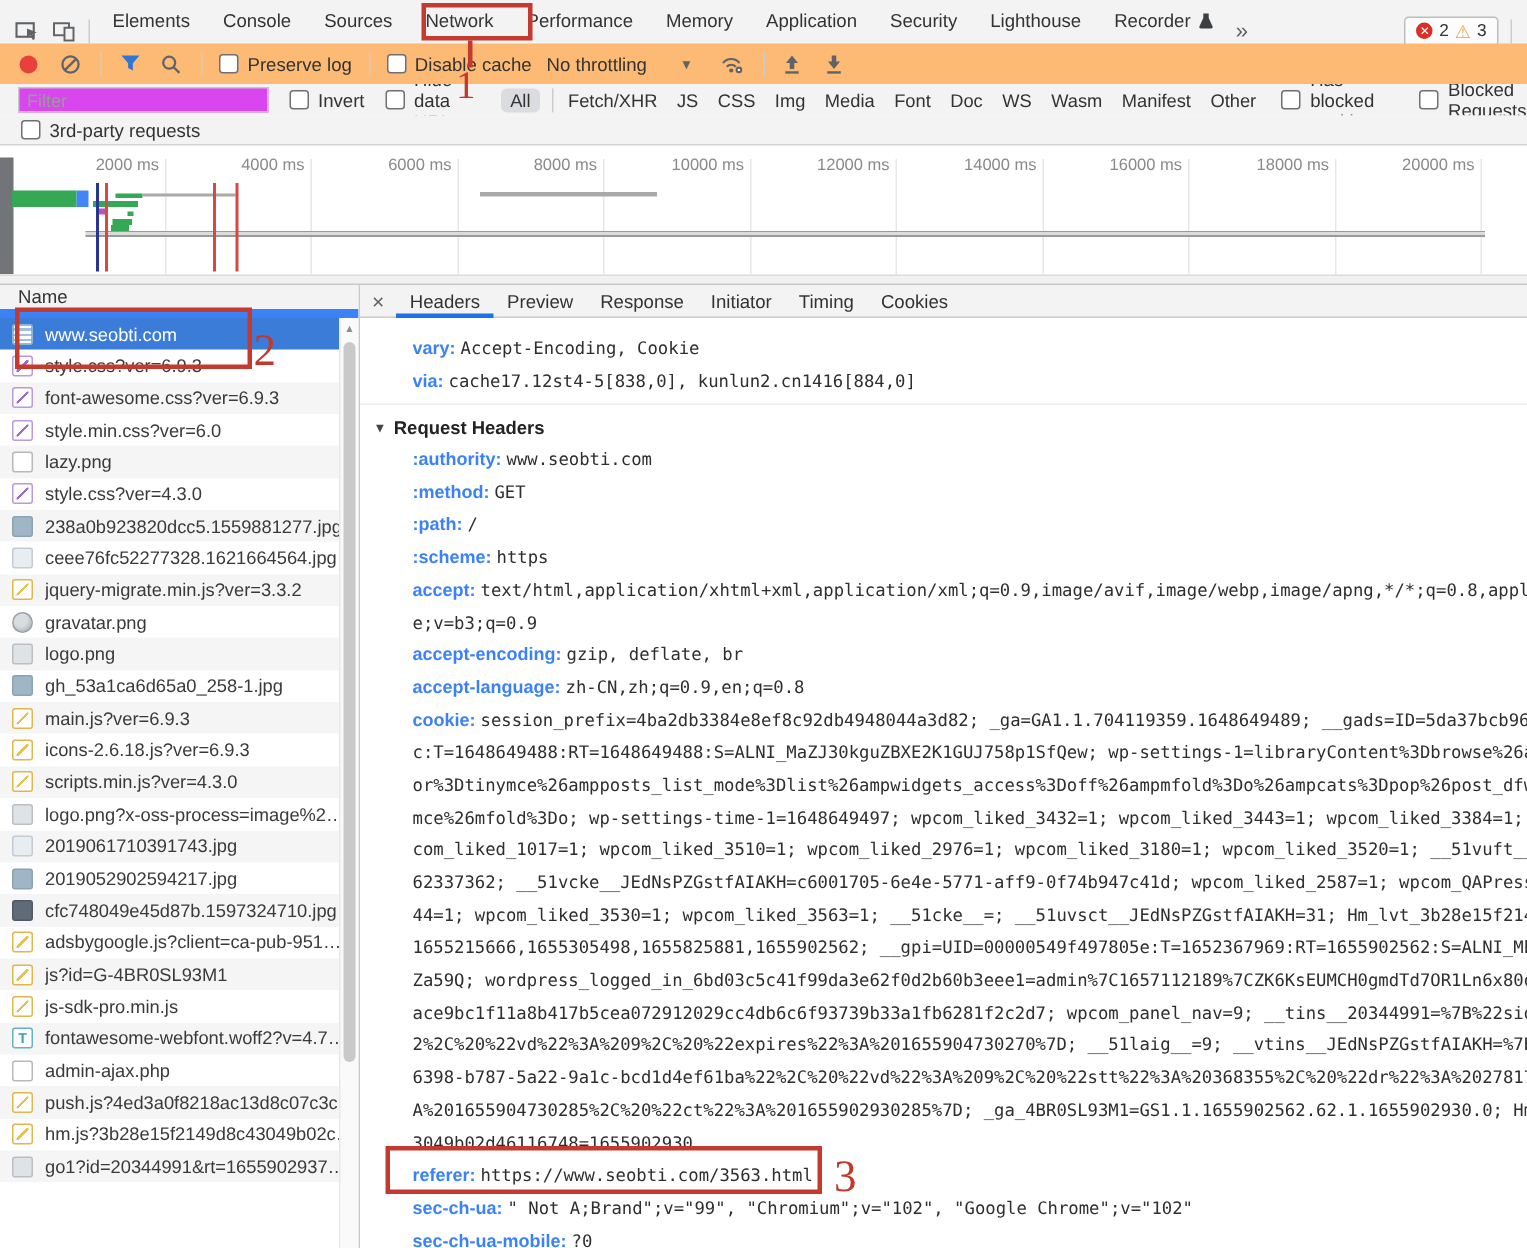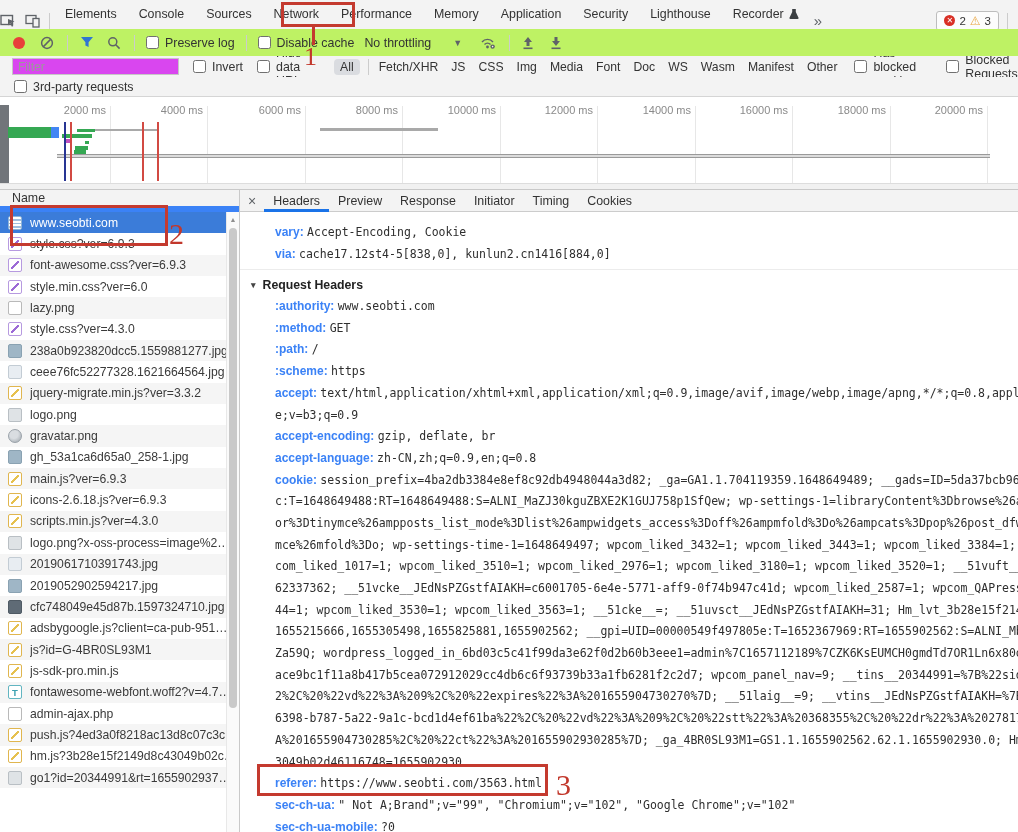--- a/index.html
+++ b/index.html
@@ -2,32 +2,32 @@
 <html><head>
 <meta charset="utf-8">
 <style>
   html,body{margin:0;padding:0;background:#fff;}
   #app{position:relative;width:1018px;height:832px;overflow:hidden;background:#fff;
        font-family:"Liberation Sans",sans-serif;font-size:12px;color:#333;}
   .vdiv{width:1px;height:16px;background:#ccc;flex:none;}
   svg{display:block;}
   
   .main-tabbar{position:absolute;left:0;top:0;width:1018px;height:42px;background:#f3f3f3;
-    border-bottom:1px solid #d0d0d0;display:flex;align-items:center;box-sizing:border-box;}
+    border-bottom:1px solid #d0d0d0;display:flex;align-items:center;padding-left:10px;box-sizing:border-box;}
   .main-tabbar .tool-ic{margin-right:9px;color:#5f6368;}
   .main-tab{padding:0 11px;height:28px;display:flex;align-items:center;font-size:12.4px;color:#333;cursor:default;}
   .overflow-btn{margin-left:4px;color:#5f6368;font-size:15px;}
   .spacer{flex:1;}
   .badge{display:flex;align-items:center;gap:4px;border:1px solid #bdbdbd;border-radius:3px;
     background:#fcfcfc;padding:1px 7px;height:16px;margin-right:8px;font-size:11.5px;color:#333;}
   .err-dot{width:11px;height:11px;border-radius:50%;background:#d93025;color:#fff;font-size:8px;
     display:flex;align-items:center;justify-content:center;line-height:1;}
   .warn-tri{color:#e8a33d;font-size:12px;line-height:1;}
   
-  .net-toolbar{position:absolute;left:0;top:29px;width:1018px;height:27px;background:#bef264;
+  .net-toolbar{position:absolute;left:0;top:29px;width:1018px;height:27px;background:#fdba74;
     display:flex;align-items:center;padding-left:13px;box-sizing:border-box;}
   .rec-dot{width:12px;height:12px;border-radius:50%;background:#e8403a;margin-right:15px;}
   .tbtn{margin-right:13px;color:#5f6368;}
   .chk{width:13px;height:13px;border:1.4px solid #707070;border-radius:2.5px;background:#fff;
     box-sizing:border-box;flex:none;}
   .chklbl{margin-left:6px;font-size:12.4px;color:#333;}
   .throttle{display:flex;align-items:center;margin-left:10px;font-size:12.4px;color:#333;}
   .caret{margin-left:22px;font-size:9px;color:#5f6368;}
   
   .filter-row{position:absolute;left:0;top:56px;width:1018px;height:21px;background:#f3f3f3;
@@ -330,26 +330,26 @@
           </div>
           <div class="req-row">
             <span class="ic ic-img-light"></span>
             <span class="lbl">ceee76fc52277328.1621664564.jpg</span>
           </div>
           <div class="req-row">
             <span class="ic ic-js"></span>
             <span class="lbl">jquery-migrate.min.js?ver=3.3.2</span>
           </div>
           <div class="req-row">
+            <span class="ic ic-gravatar"></span>
+            <span class="lbl">gravatar.png</span>
+          </div>
+          <div class="req-row">
             <span class="ic ic-img-flat"></span>
             <span class="lbl">logo.png</span>
-          </div>
-          <div class="req-row">
-            <span class="ic ic-gravatar"></span>
-            <span class="lbl">gravatar.png</span>
           </div>
           <div class="req-row">
             <span class="ic ic-img-mid"></span>
             <span class="lbl">gh_53a1ca6d65a0_258-1.jpg</span>
           </div>
           <div class="req-row">
             <span class="ic ic-js"></span>
             <span class="lbl">main.js?ver=6.9.3</span>
           </div>
           <div class="req-row">

